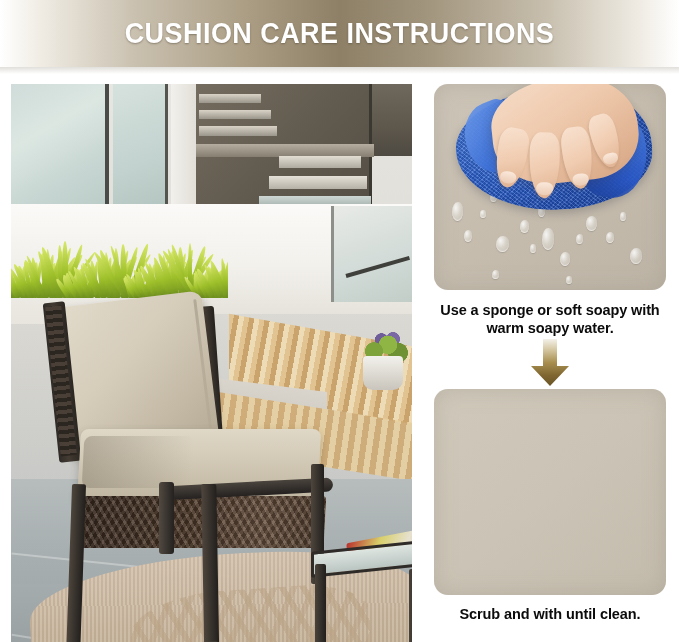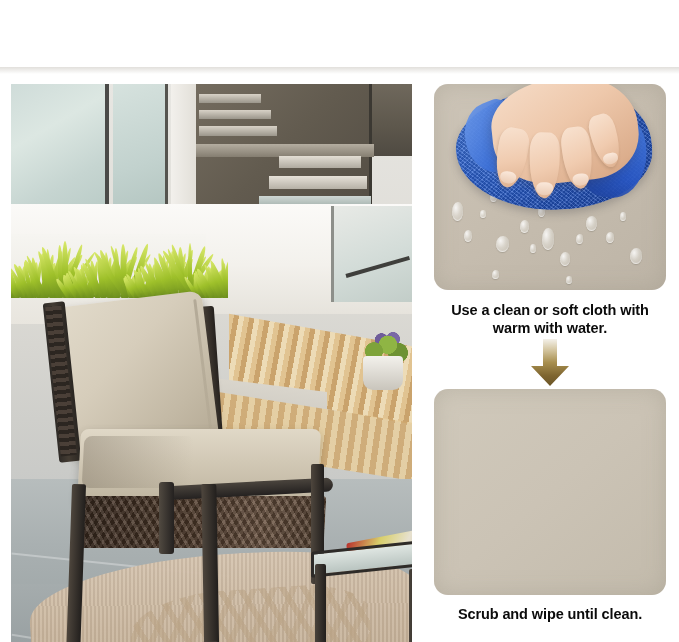--- a/index.html
+++ b/index.html
@@ -414,20 +414,23 @@
     letter-spacing: -0.1px;
   }
   .caption-1 { padding-top: 11px; }
   .caption-2 { padding-top: 10px; }
 </style>
 </head>
 <body>
 
 <div class="infographic">
 
+  <div class="header-band">
+    <div class="header-title">CUSHION CARE INSTRUCTIONS</div>
+  </div>
   <div class="header-shadow"></div>
 
   <div class="left-photo">
 
     <div class="bg-wall"></div>
     <div class="glass-window"></div>
     <div class="glass-window2"></div>
     <div class="wall-column"></div>
     <div class="dark-recess"></div>
     <div class="dark-recess2"></div>
@@ -654,39 +657,39 @@
           <div class="nail" style="left:7px; top:47px; width:16px; height:12px;"></div>
         </div>
 
         <div class="finger" style="left:99px; top:40px; width:26px; height:54px; transform:rotate(-9deg);">
           <div class="nail" style="left:6px; top:40px; width:15px; height:11px;"></div>
         </div>
       </div>
     </div>
 
     <div class="caption caption-1">
-      <div>Use a clean or soft cloth with</div>
-      <div>warm with water.</div>
+      <div>Use a sponge or soft soapy with</div>
+      <div>warm soapy water.</div>
     </div>
 
     <div class="arrow-wrap">
       <svg width="42" height="48" viewBox="0 0 42 48">
         <defs>
           <linearGradient id="arrGrad" x1="0" y1="0" x2="0" y2="1">
             <stop offset="0%" stop-color="#f4f1ea"></stop>
             <stop offset="22%" stop-color="#d6c8a4"></stop>
             <stop offset="50%" stop-color="#a88f4f"></stop>
             <stop offset="78%" stop-color="#7e6530"></stop>
             <stop offset="100%" stop-color="#6b5526"></stop>
           </linearGradient>
         </defs>
         <path d="M14 0 L28 0 L28 27 L40 27 L21 47 L2 27 L14 27 Z" fill="url(#arrGrad)"></path>
       </svg>
     </div>
 
     <div class="panel panel-2"></div>
 
     <div class="caption caption-2">
-      <div>Scrub and wipe until clean.</div>
+      <div>Scrub and with until clean.</div>
     </div>
 
   </div>
 </div>
 
 </body></html>

